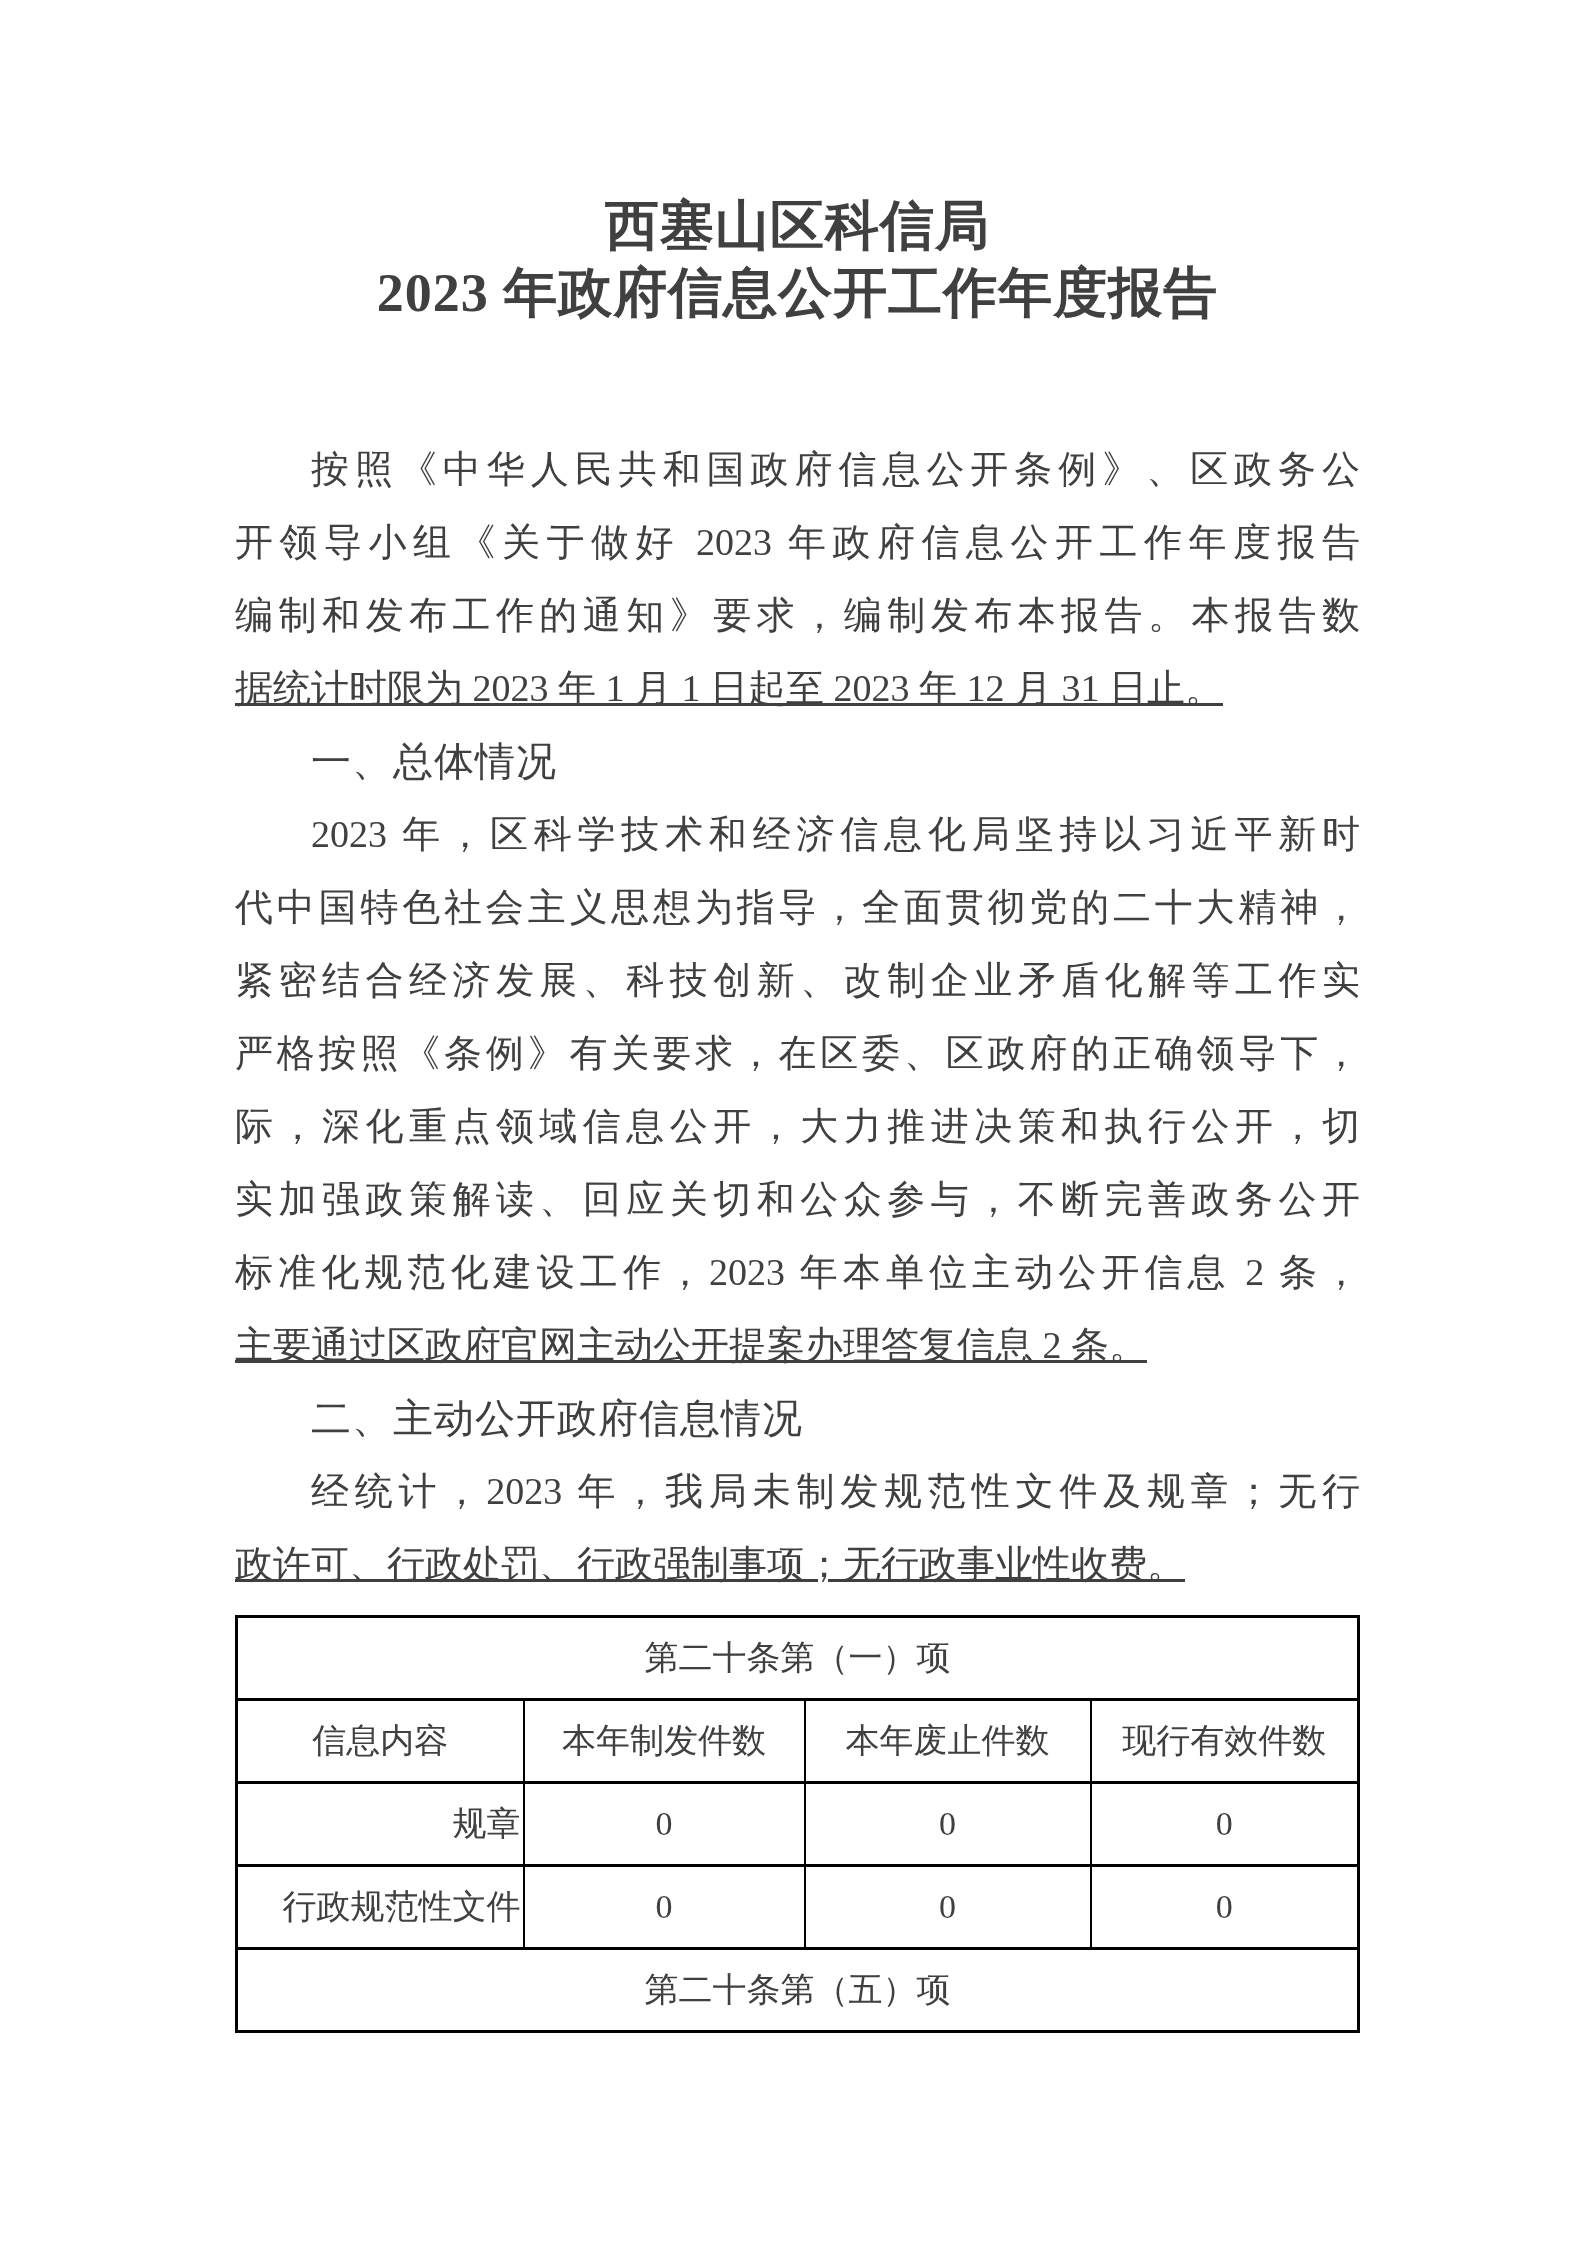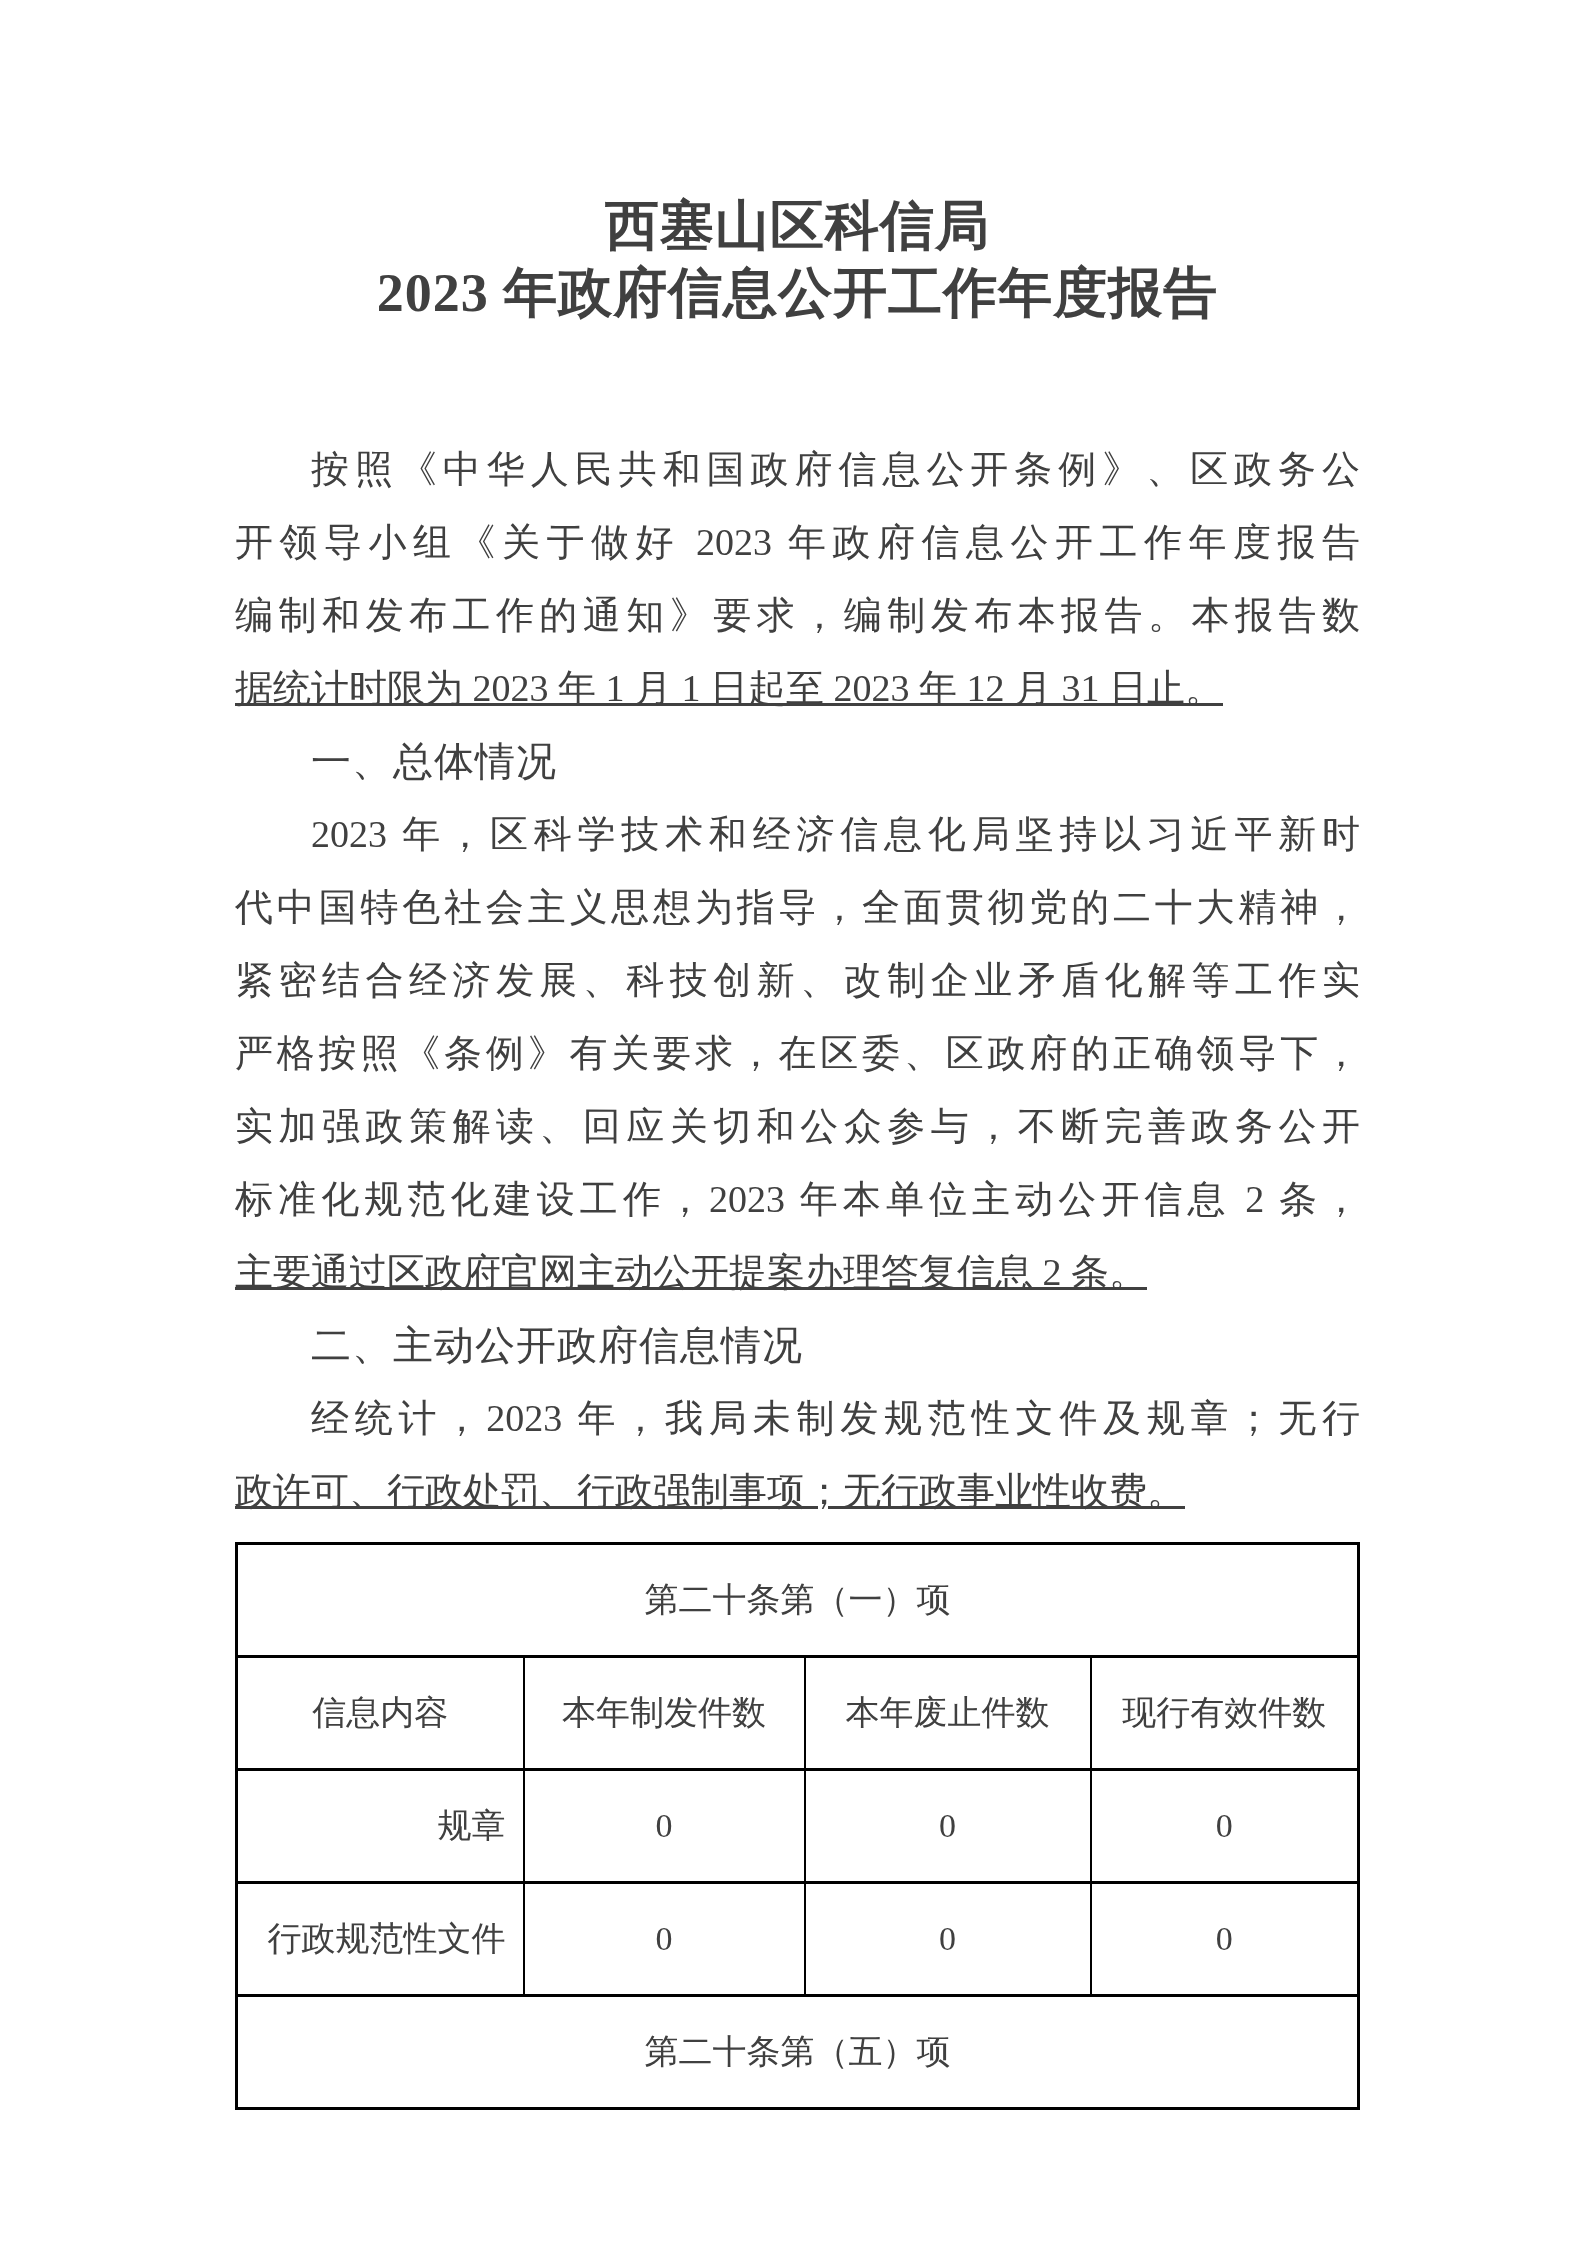--- a/index.html
+++ b/index.html
@@ -60,21 +60,21 @@
   }
   table.stats td {
     border-left: 2px solid #000000;
     border-right: 2px solid #000000;
     border-top: 3px solid #000000;
     border-bottom: 3px solid #000000;
     height: 76px;
     font-size: 34px;
     text-align: center;
     vertical-align: middle;
-    padding: 17px;
+    padding: 2px;
     overflow: hidden;
   }
   table.stats td.rowlabel {
     text-align: right;
     padding-left: 13px;
   }
 </style>
 </head>
 <body>
 
@@ -88,20 +88,21 @@
   <div class="body-flow" id="flow">
       <div class="line first">按照《中华人民共和国政府信息公开条例》、区政务公</div>
       <div class="line">开领导小组《关于做好 2023 年政府信息公开工作年度报告</div>
       <div class="line">编制和发布工作的通知》要求，编制发布本报告。本报告数</div>
       <div class="line last">据统计时限为 2023 年 1 月 1 日起至 2023 年 12 月 31 日止。</div>
       <div class="heading">一、总体情况</div>
       <div class="line first">2023 年，区科学技术和经济信息化局坚持以习近平新时</div>
       <div class="line">代中国特色社会主义思想为指导，全面贯彻党的二十大精神，</div>
       <div class="line">紧密结合经济发展、科技创新、改制企业矛盾化解等工作实</div>
       <div class="line">严格按照《条例》有关要求，在区委、区政府的正确领导下，</div>
+      <div class="line">际，深化重点领域信息公开，大力推进决策和执行公开，切</div>
       <div class="line">实加强政策解读、回应关切和公众参与，不断完善政务公开</div>
       <div class="line">标准化规范化建设工作，2023 年本单位主动公开信息 2 条，</div>
       <div class="line last">主要通过区政府官网主动公开提案办理答复信息 2 条。</div>
       <div class="heading">二、主动公开政府信息情况</div>
       <div class="line first">经统计，2023 年，我局未制发规范性文件及规章；无行</div>
       <div class="line last">政许可、行政处罚、行政强制事项；无行政事业性收费。</div>
     </div>
 
   <table class="stats">
     <colgroup>

